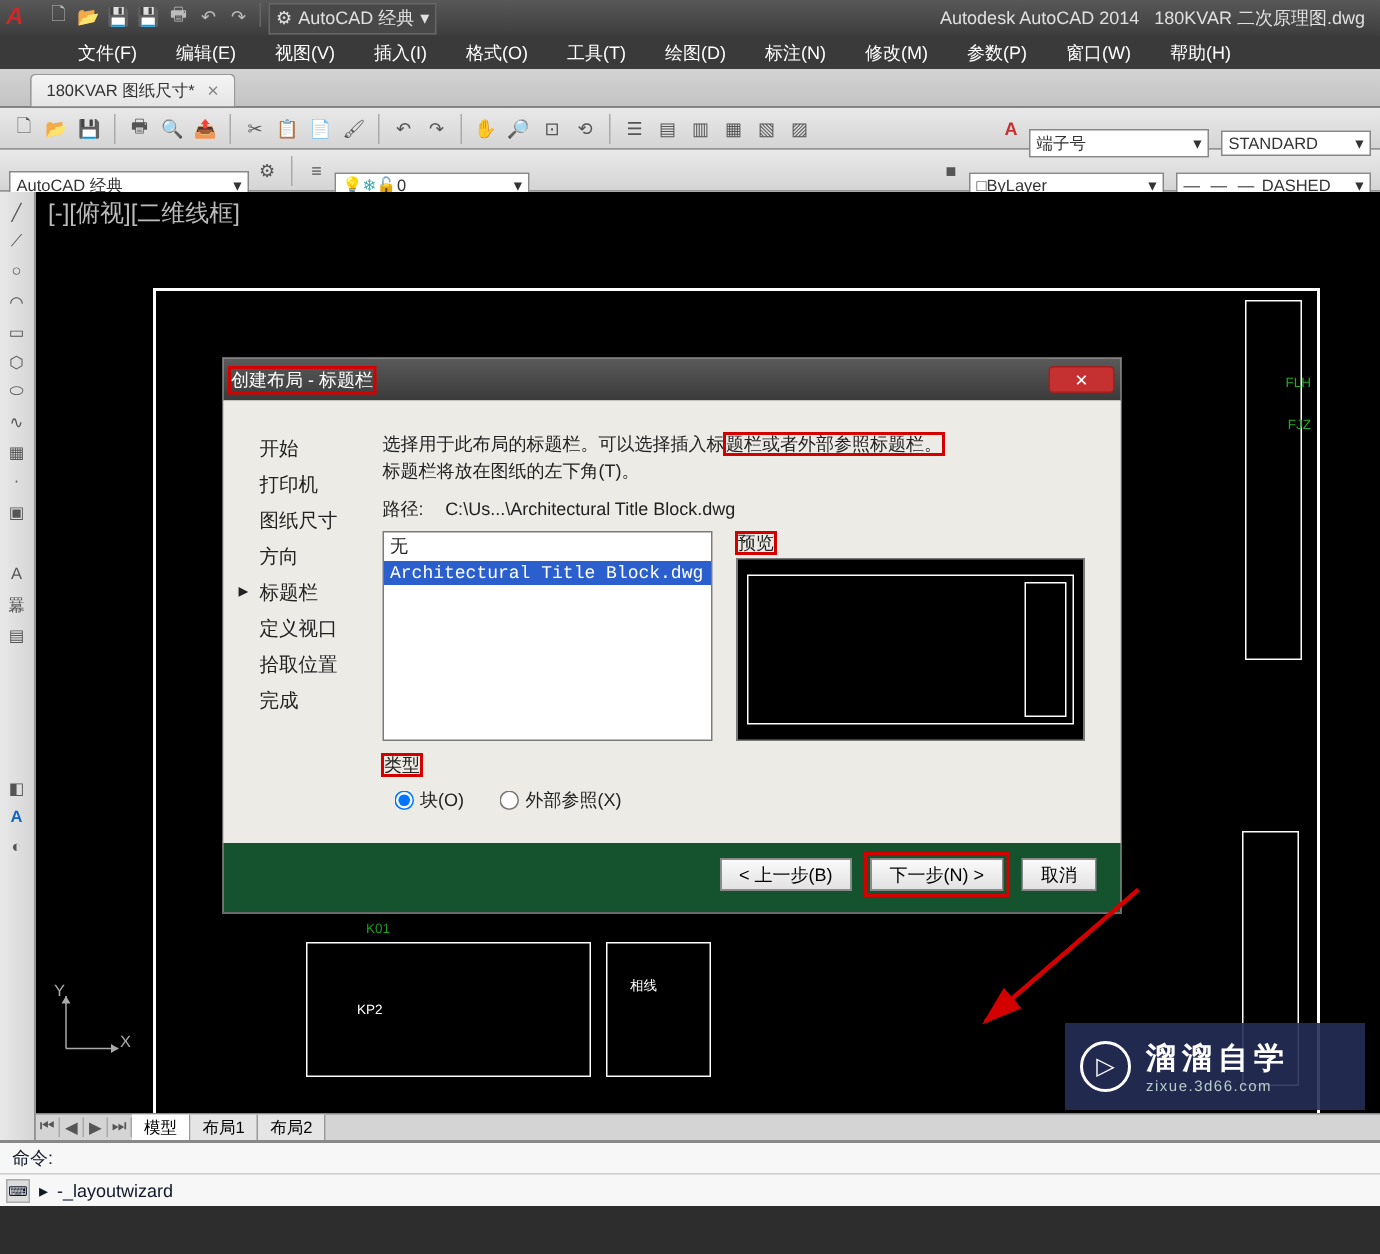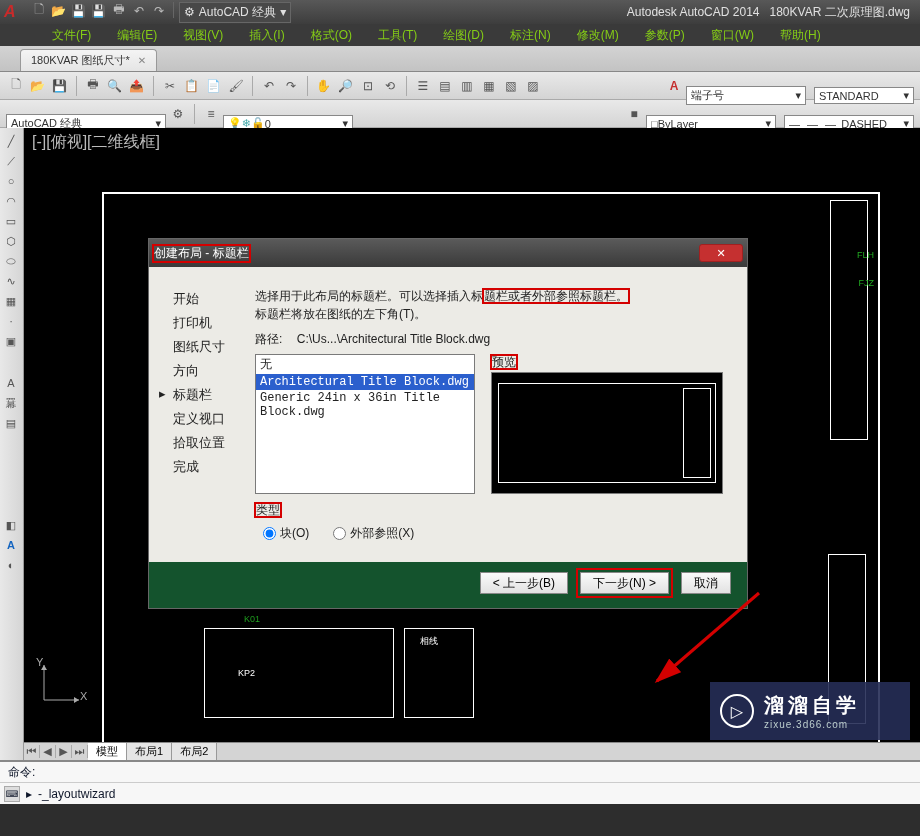--- a/index.html
+++ b/index.html
@@ -10,21 +10,21 @@
 .logo-a { width: 20px; height: 18px; color: #c92a2a; font-weight: bold; font-size: 16px; font-style: italic; }
 .qat { display: flex; gap: 2px; margin-left: 6px; }
 .qat-icon { width: 18px; height: 18px; display: flex; align-items: center; justify-content: center; color: #bbb; font-size: 12px; }
 .qat-sep { width: 1px; height: 16px; background: #666; margin: 0 3px; }
 .ws-combo { display: flex; align-items: center; border: 1px solid #666; background: #484848; padding: 1px 4px; gap: 4px; }
 .title-text { flex: 1; text-align: right; padding-right: 6px; font-size: 12px; }
 .title-gap { width: 220px; }
 
 
 .menu-bar { height: 22px; background: #3a3a3a; display: flex; align-items: center; padding: 0 40px; gap: 2px; }
-.menu-item { color: #84cc16; padding: 2px 12px; font-size: 12px; }
+.menu-item { color: #ffffff; padding: 2px 12px; font-size: 12px; }
 
 
 .doc-tabs { height: 26px; background: linear-gradient(#d3d3d3,#c3c3c3); display: flex; align-items: flex-end; padding: 0 20px 0 20px; border-bottom: 1px solid #888; }
 .doc-tab { background: linear-gradient(#f4f4f4,#e5e5e5); border: 1px solid #999; border-bottom: none; border-radius: 4px 4px 0 0; padding: 3px 10px; font-size: 11px; color: #333; display: flex; gap: 8px; align-items: center; }
 .tab-x { color: #888; font-size: 10px; }
 
 
 .toolbar-row { height: 28px; background: linear-gradient(#e9e9e9,#d4d4d4); border-bottom: 1px solid #aaa; display: flex; align-items: center; padding: 0 6px; gap: 2px; }
 .tb-btn { width: 20px; height: 20px; display: flex; align-items: center; justify-content: center; color: #555; border: 1px solid transparent; font-size: 12px; }
 .tb-sep { width: 1px; height: 20px; background: #aaa; margin: 0 4px; }
@@ -244,21 +244,21 @@
     <div class="drawing-frame">
 
       <div class="dwg-box" style="right:10px;top:6px;width:38px;height:240px"></div>
       <div class="dwg-box" style="right:12px;top:360px;width:38px;height:170px"></div>
       <div class="greentext" style="position:absolute;right:4px;top:56px">FLH</div>
       <div class="greentext" style="position:absolute;right:4px;top:84px">FJZ</div>
       <div class="dwg-box" style="left:100px;bottom:30px;width:190px;height:90px"></div>
       <div class="dwg-box" style="left:300px;bottom:30px;width:70px;height:90px"></div>
       <div class="greentext" style="position:absolute;left:140px;bottom:124px">K01</div>
       <div style="position:absolute;left:134px;bottom:70px;color:#fff;font-size:9px">KP2</div>
-      <div style="position:absolute;left:316px;bottom:100px;color:#fff;font-size:9px">相线</div>
+      <div style="position:absolute;left:316px;bottom:84px;color:#fff;font-size:9px">相线</div>
     </div>
 
     <div class="ucs">
       <svg width="50" height="50">
         <line x1="10" y1="40" x2="45" y2="40" stroke="#aaa"></line>
         <line x1="10" y1="40" x2="10" y2="5" stroke="#aaa"></line>
         <polygon points="45,40 40,37 40,43" fill="#aaa"></polygon>
         <polygon points="10,5 7,10 13,10" fill="#aaa"></polygon>
       </svg>
       <span style="position:absolute;left:46px;top:30px">X</span>
@@ -298,21 +298,20 @@
             <span>选择用于此布局的标题栏。可以选择插入标</span><span class="hl-red">题栏或者外部参照标题栏。</span><br>
             <span>标题栏将放在图纸的左下角(T)。</span>
           </div>
           <div class="path-row">
             <span>路径:</span>&nbsp;&nbsp;<span>C:\Us...\Architectural Title Block.dwg</span>
           </div>
           <div class="mid-row">
             <div class="file-list">
               <div class="file-list-item">无</div>
               <div class="file-list-item selected">Architectural Title Block.dwg</div>
-              <div class="file-list-item">Generic 24in x 36in Title Block.dwg</div>
             </div>
             <div class="preview-box">
               <div class="preview-label"><span class="hl-red">预览</span></div>
               <div class="preview-area">
                 <div class="preview-outer">
                     <div class="preview-tb"></div>
                   </div>
               </div>
             </div>
           </div>

